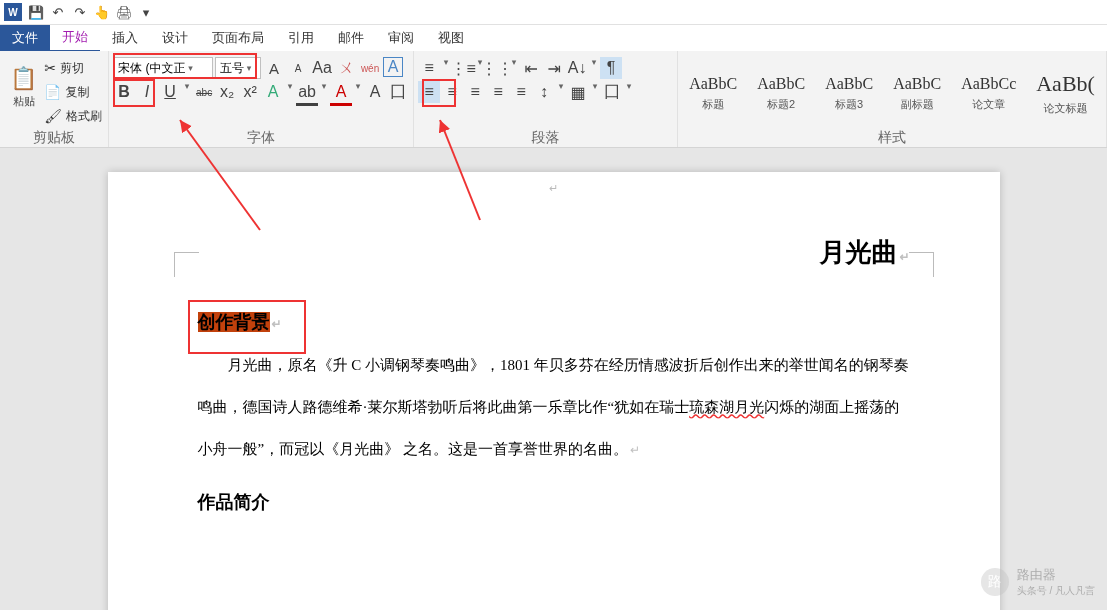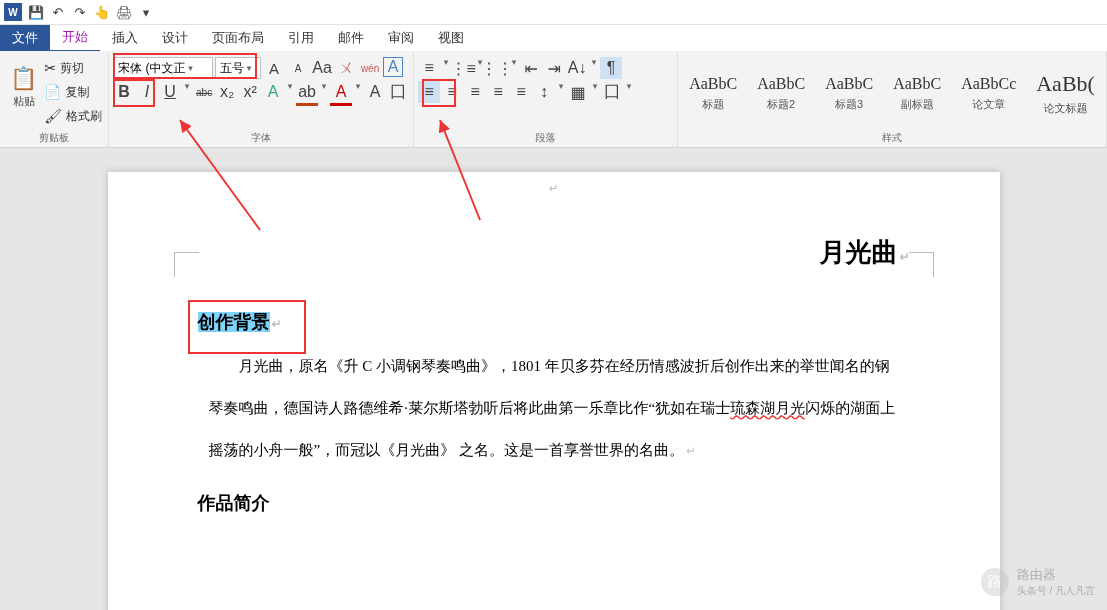--- a/index.html
+++ b/index.html
@@ -7,21 +7,21 @@
 .qat{display:flex;align-items:center;gap:6px}
 .qat .ic{width:16px;height:16px;display:flex;align-items:center;justify-content:center;font-size:13px;color:#444}
 .word-ic{width:18px;height:18px;background:#2b579a;color:#fff;font-size:10px;font-weight:bold;display:flex;align-items:center;justify-content:center}
 .titletext{flex:1;text-align:center;font-size:12px;color:#555}
 .menubar{height:26px;display:flex;align-items:center;background:#fff}
 .tab{padding:0 12px;height:26px;display:flex;align-items:center;color:#333;cursor:pointer;font-size:13px}
 .tab.file{background:#2b579a;color:#fff}
 .tab.active{color:#a21caf;border-bottom:2px solid #2b579a}
 .ribbon{background:#f3f3f3;height:96px;border-bottom:1px solid #d4d4d4;display:flex;position:relative}
 .group{border-right:1px solid #e1e1e1;padding:2px 4px 0 4px;display:flex;flex-direction:column;align-items:center}
-.group-label{font-size:10px;color:#666;height:18px;display:flex;align-items:center;margin-top:auto}
+.group-label{font-size:14px;color:#666;height:18px;display:flex;align-items:center;margin-top:auto}
 .group-body{display:flex;align-items:flex-start;gap:2px;flex:1;padding-top:4px}
 .rbtn{display:flex;align-items:center;justify-content:center;width:22px;height:22px;font-size:16px;color:#444;cursor:pointer}
 .rbtn.lg{width:36px;height:60px;flex-direction:column;font-size:11px;gap:2px}
 .rbtn.lg .bigi{font-size:22px}
 .rrow{display:flex;gap:1px;height:22px}
 .mini{display:flex;align-items:center;gap:4px;height:22px;font-size:12px;color:#333}
 .mini .ic{font-size:14px}
 .fontbox{border:1px solid #c0c0c0;background:#fff;height:20px;padding:0 4px;font-size:12px;display:flex;align-items:center;white-space:nowrap;overflow:hidden}
 .fontbox.name{width:90px}
 .fontbox.size{width:36px}
@@ -31,22 +31,22 @@
 .style-item .prev{font-family:"SimSun",serif;font-size:16px;color:#333}
 .style-item .lbl{font-size:11px;color:#555;margin-top:4px}
 .canvas{background:#e6e6e6;height:calc(610px - 24px - 26px - 96px);overflow:auto;display:flex;justify-content:center;padding-top:24px;position:relative}
 .page{background:#fff;width:712px;box-shadow:0 0 8px rgba(0,0,0,.2);position:relative;padding:80px 90px 40px 90px;font-family:"SimSun",serif;min-height:800px}
 .page-mark{position:absolute;top:80px;left:90px;right:90px;height:1px}
 .page-mark::before,.page-mark::after{content:"";position:absolute;width:24px;height:24px;border-top:1px solid #bbb}
 .page-mark::before{left:-24px;border-left:1px solid #bbb;top:0}
 .page-mark::after{right:-24px;border-right:1px solid #bbb;top:0}
 .doc-title{font-size:26px;font-weight:bold;text-align:right;margin:0 0 40px 0}
 .doc-sub{font-size:18px;font-weight:bold;margin:10px 0}
-.doc-sub .sel{background:#7dd3fc}
-.doc-p{font-size:15px;line-height:2.8;text-indent:2em;margin:11px}
+.doc-sub .sel{background:#c2410c}
+.doc-p{font-size:15px;line-height:2.8;text-indent:2em;margin:0}
 .underline-red{border-bottom:1px wavy #e33;text-decoration:underline wavy #e33}
 .arrow{position:absolute;pointer-events:none}
 .arrow-line{stroke:#e33;stroke-width:2;fill:none;marker-end:url(#ah)}
 .watermark{position:absolute;right:12px;bottom:12px;display:flex;align-items:center;gap:8px;opacity:.4;font-size:13px;color:#555}
 .watermark .logo{width:28px;height:28px;border-radius:50%;background:#c0c0c0;display:flex;align-items:center;justify-content:center;font-size:14px;color:#fff}
 .ret{color:#c0c0c0;font-size:12px;margin-left:2px}
 </style>
 </head>
 <body>
 
@@ -121,21 +121,21 @@
       <div class="rrow" style="gap:1px">
         <div class="rbtn" style="font-weight:bold">B</div>
         <div class="rbtn" style="font-style:italic">I</div>
         <div class="rbtn" style="text-decoration:underline">U</div>
         <div class="dd">▾</div>
         <div class="rbtn" style="text-decoration:line-through;font-size:10px">abc</div>
         <div class="rbtn">x₂</div>
         <div class="rbtn">x²</div>
         <div class="rbtn" style="color:#3a7">A</div>
         <div class="dd">▾</div>
-        <div class="rbtn" style="border-bottom:3px solid #c2410c">ab</div>
+        <div class="rbtn" style="border-bottom:3px solid #404040">ab</div>
         <div class="dd">▾</div>
         <div class="rbtn" style="border-bottom:3px solid #c00;color:#c00">A</div>
         <div class="dd">▾</div>
         <div class="rbtn">A</div>
         <div class="rbtn">囗</div>
       </div>
     </div>
     <div class="group-label">字体</div>
   </div>
 

